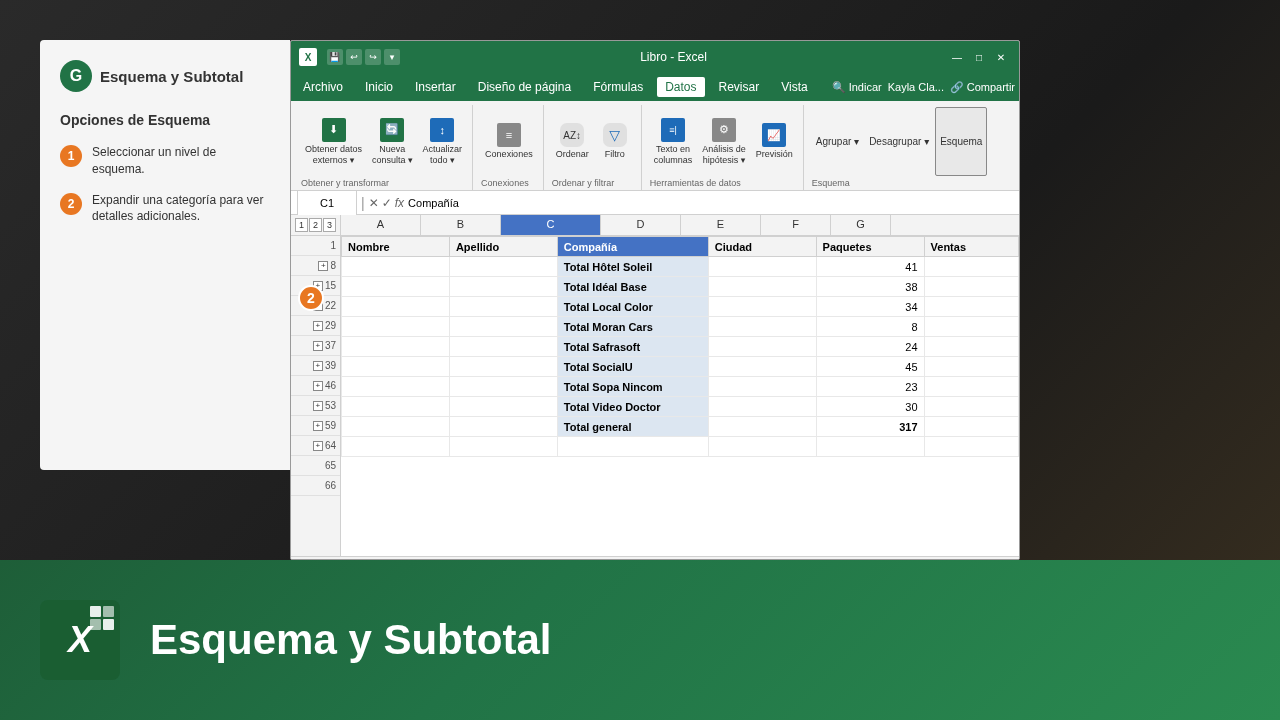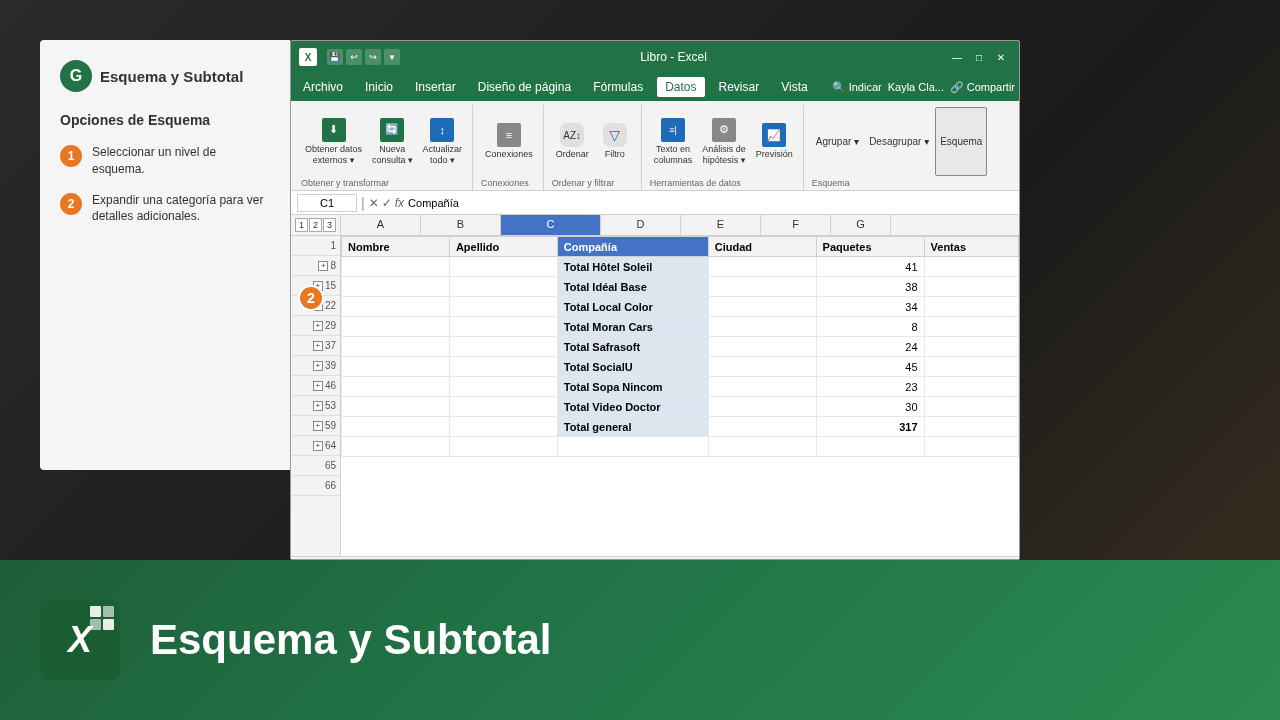--- a/index.html
+++ b/index.html
@@ -188,21 +188,21 @@
       height: 24px;
       background: white;
       border-bottom: 1px solid #d0d0d0;
       display: flex; align-items: center;
       padding: 0 6px; gap: 4px;
       font-size: 12px;
     }
     .cell-ref {
       width: 60px; height: 18px;
       border: 1px solid #d0d0d0;
-      padding: 4px 4px;
+      padding: 12px 4px;
       font-size: 11px; text-align: center;
     }
     .formula-divider { color: #999; font-size: 14px; }
     .formula-input { flex: 1; font-size: 11px; }
     .formula-icons { display: flex; gap: 3px; }
     .formula-icon { font-size: 12px; cursor: pointer; color: #666; }
 
     
     .spreadsheet {
       display: flex; flex-direction: column;

